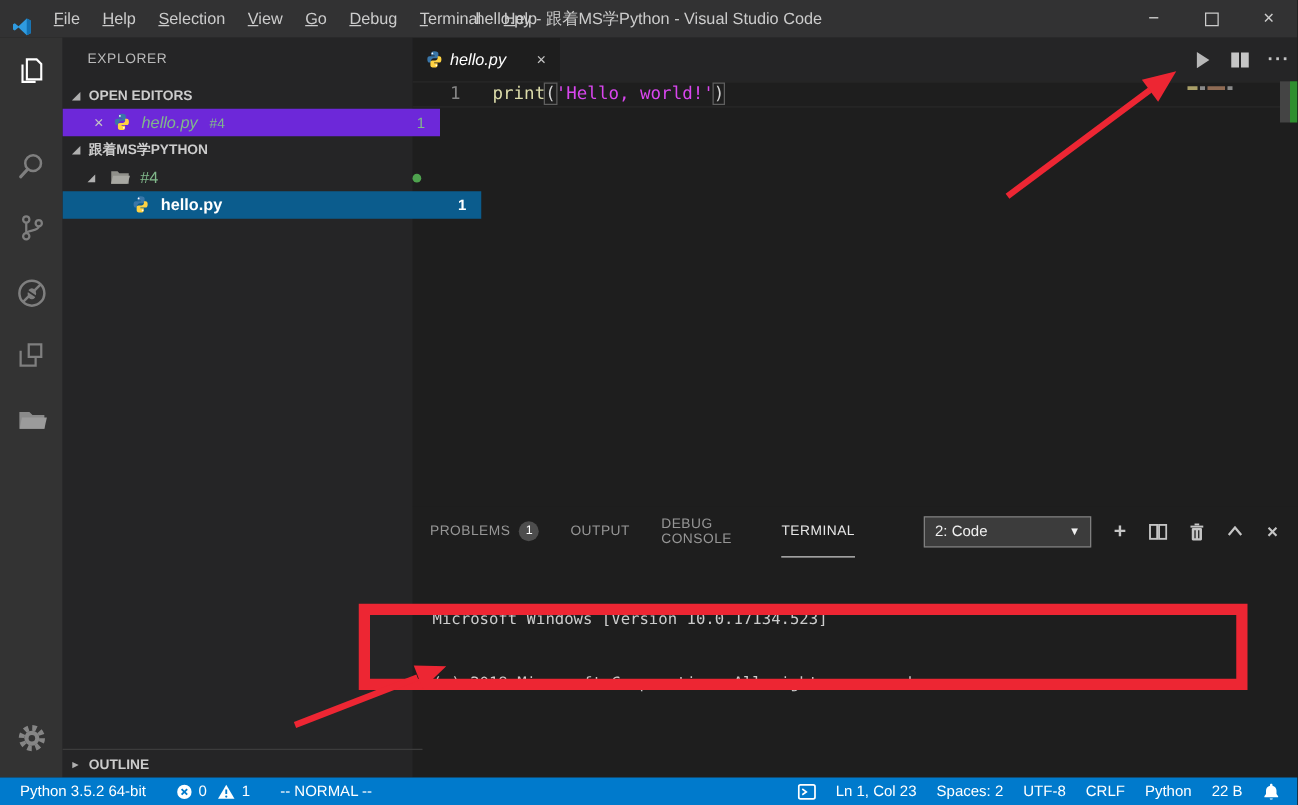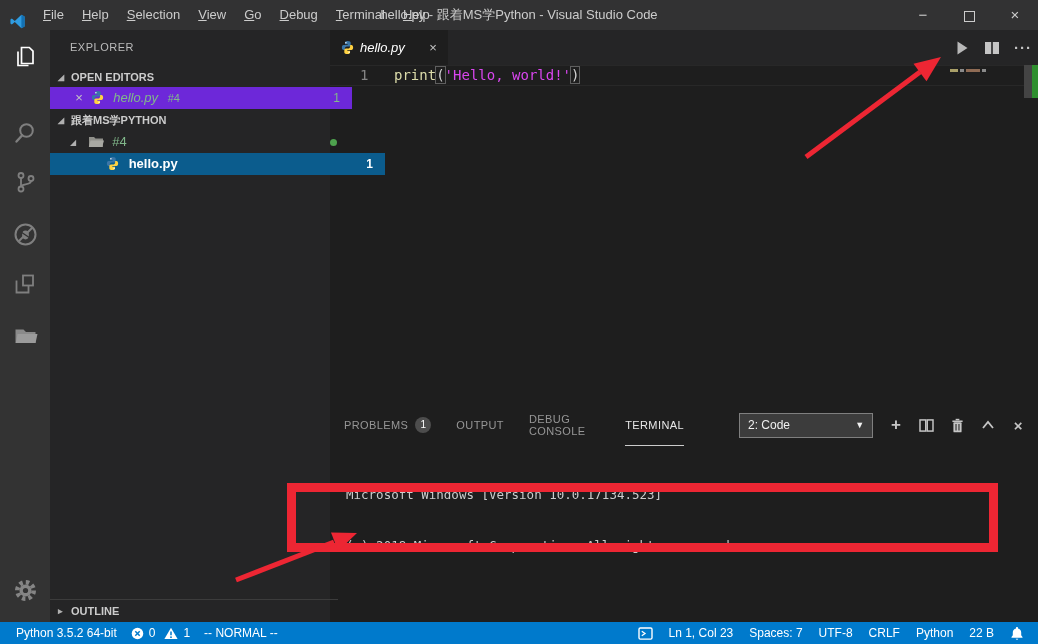--- a/index.html
+++ b/index.html
@@ -62,21 +62,21 @@
   .pbadge{margin-left:7px;background:#4d4d4d;color:#ffffff;border-radius:50%;width:16px;height:16px;line-height:16px;text-align:center;font-size:10px;letter-spacing:0;}
   .pselect{margin-left:30px;width:183px;height:25px;background:#3c3c3c;border:1px solid #7f7f7f;color:#f0f0f0;font-size:12px;display:flex;align-items:center;padding:0 8px;box-sizing:border-box;}
   .pselect .arrow{margin-left:auto;font-size:9px;color:#f0f0f0;}
   .pact{margin-left:17px;display:flex;align-items:center;justify-content:center;width:17px;height:17px;color:#c5c5c5;}
   .pact.plus{font-size:17px;font-weight:bold;line-height:16px;}
   .pact.xx{font-size:15px;font-weight:bold;}
   .term{position:absolute;left:16px;top:47px;font-family:"DejaVu Sans Mono",monospace;font-size:12.5px;line-height:17px;color:#cccccc;white-space:pre;}
   .tline{height:17px;}
   
   .statusbar{position:absolute;left:0;bottom:0;width:1038px;height:22px;background:#007acc;color:#ffffff;font-size:12px;display:flex;align-items:center;z-index:5;}
-  .st-left{display:flex;align-items:center;padding-left:16px;gap:14px;}
+  .st-left{display:flex;align-items:center;padding-left:16px;gap:24px;}
   .st-right{margin-left:auto;display:flex;align-items:center;gap:16px;padding-right:14px;}
   .st-item{display:flex;align-items:center;gap:5px;white-space:nowrap;}
   
   .anno-box{position:absolute;left:287px;top:483px;width:711px;height:69px;border:9px solid #ed2633;box-sizing:border-box;z-index:60;pointer-events:none;}
   .anno-svg{position:absolute;left:0;top:0;width:1038px;height:644px;z-index:61;pointer-events:none;}
   svg{display:block;}
 </style>
 </head>
 <body>
 
@@ -332,21 +332,21 @@
     <span class="st-item">-- NORMAL --</span>
   </div>
   <div class="st-right">
     <span class="st-item">
       <svg width="15" height="13" viewBox="0 0 16 14">
         <rect x="1" y="1" width="14" height="12" rx="1.5" fill="none" stroke="#ffffff" stroke-width="1.5"></rect>
         <polyline points="4,4.5 7.5,7 4,9.5" fill="none" stroke="#ffffff" stroke-width="1.4"></polyline>
       </svg>
     </span>
     <span class="st-item">Ln 1, Col 23</span>
-    <span class="st-item">Spaces: 7</span>
+    <span class="st-item">Spaces: 2</span>
     <span class="st-item">UTF-8</span>
     <span class="st-item">CRLF</span>
     <span class="st-item">Python</span>
     <span class="st-item">22 B</span>
     <span class="st-item">
       <svg width="14" height="15" viewBox="0 0 14 15">
         <path fill="#ffffff" d="M7 1c.6 0 1 .4 1 1v.5c2 .4 3.2 2 3.2 4v2.7l1.3 1.7v.8H1.5v-.8l1.3-1.7V6.5c0-2 1.2-3.6 3.2-4V2c0-.6.4-1 1-1z"></path>
         <path fill="#ffffff" d="M5.7 12.7a1.35 1.35 0 002.6 0z"></path>
       </svg>
     </span>

